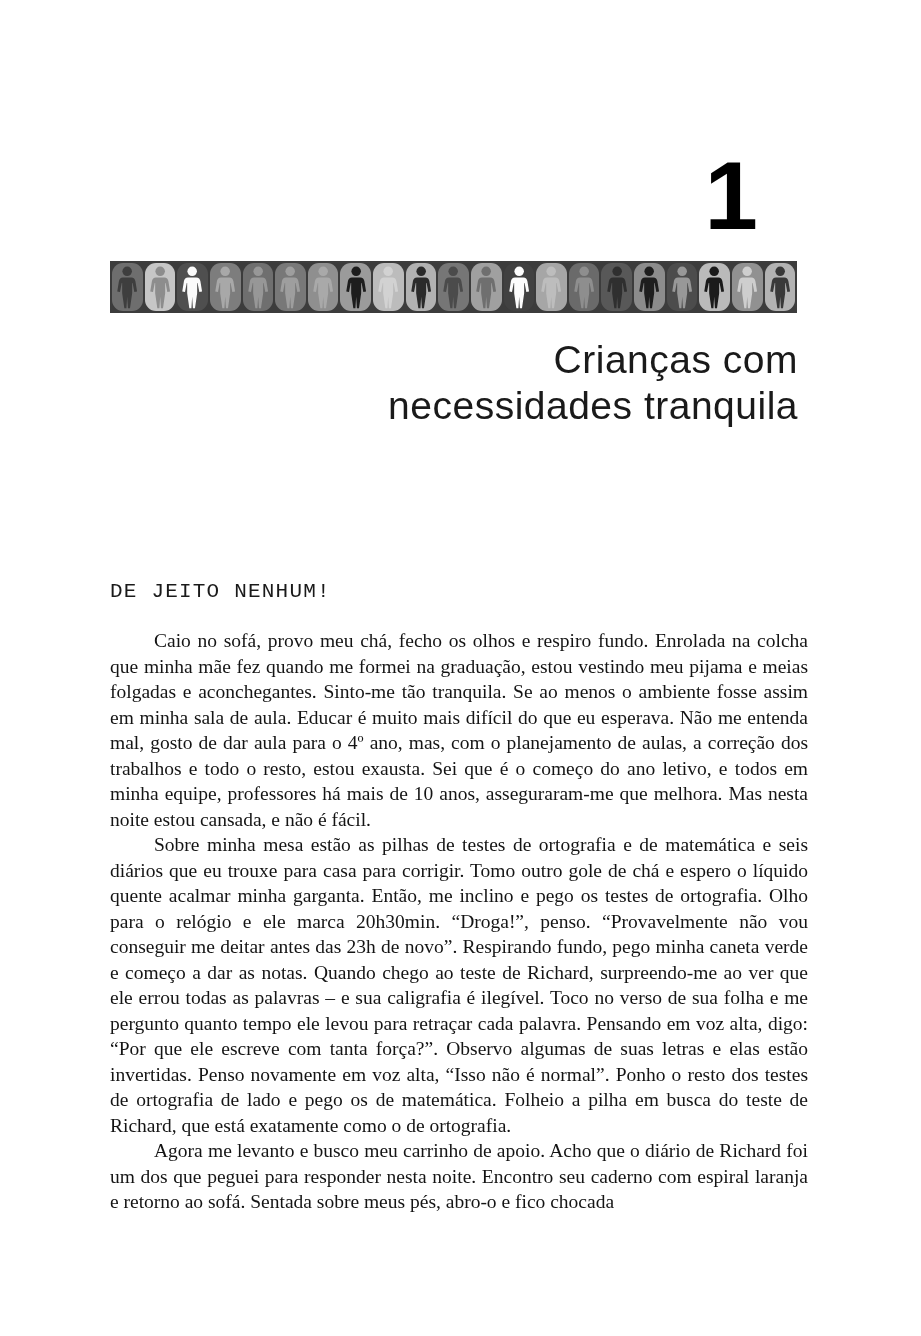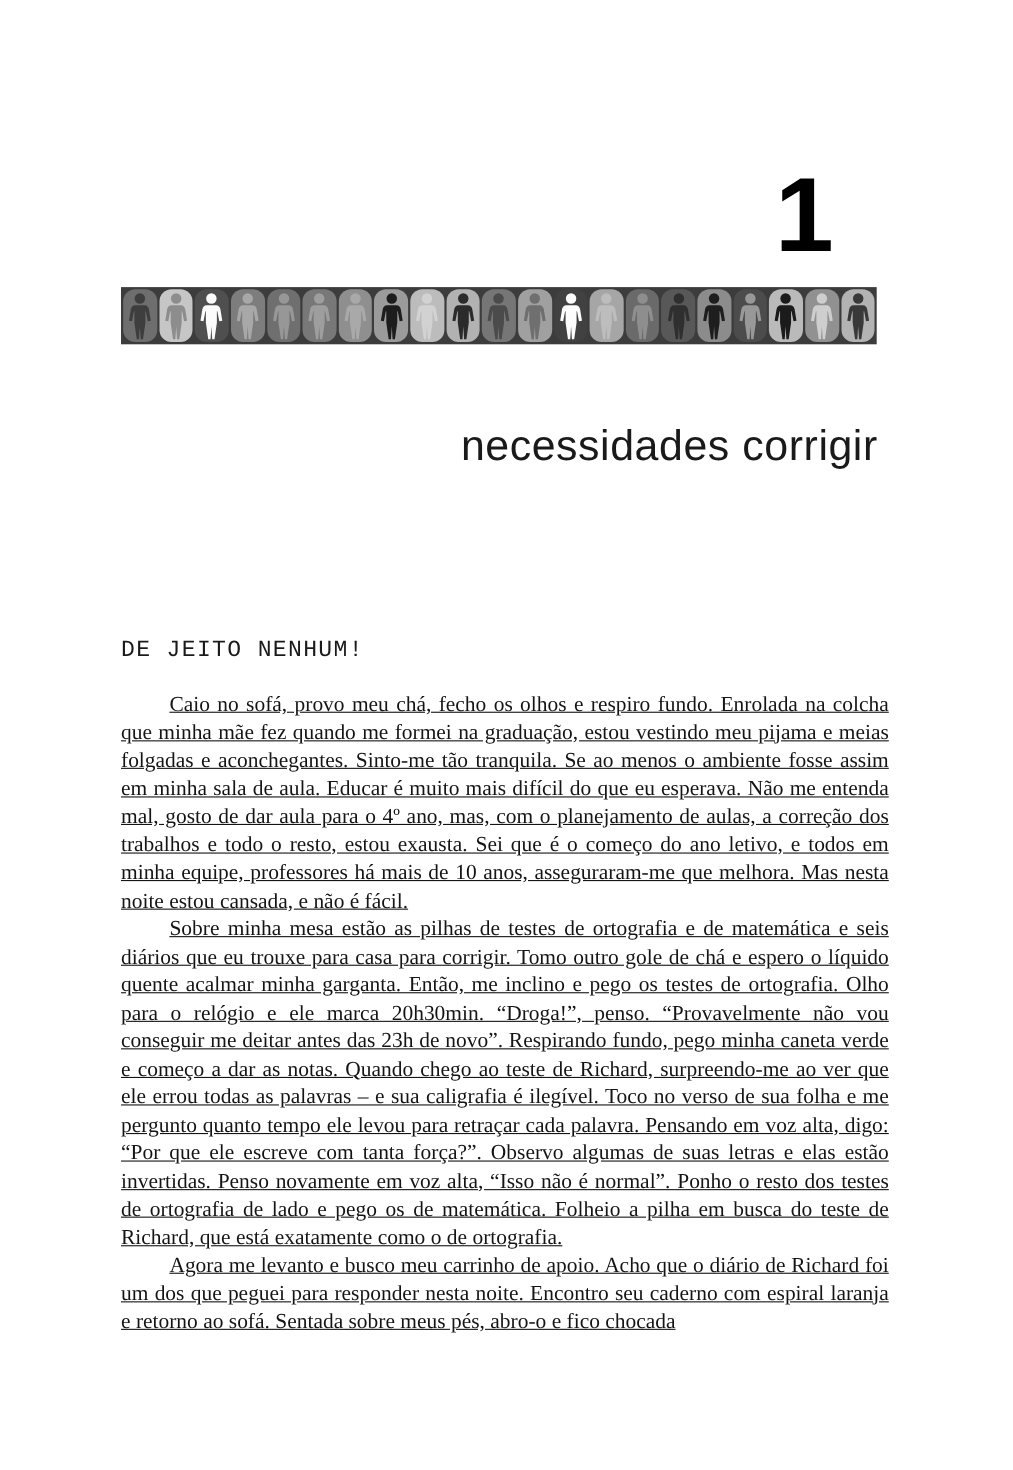--- a/index.html
+++ b/index.html
@@ -83,21 +83,20 @@
   }
   .body-text {
     position: absolute;
     top: 628px;
     left: 110px;
     width: 698px;
     font-size: 19.5px;
     line-height: 25.5px;
     text-align: justify;
     color: #141414;
-    text-decoration: underline;
   }
   .body-text p {
     margin: 0;
     text-indent: 44px;
   }
 </style>
 </head>
 <body>
 
 <div class="page">
@@ -227,22 +226,22 @@
       </div>
       <div class="cell" style="background: rgb(179, 179, 179);">
         <svg viewBox="0 0 34 54" xmlns="http://www.w3.org/2000/svg">
           <circle cx="17" cy="7.6" r="5.7" fill="#393939"></circle>
           <path d="M12 15 H22 C24.8 15 26.4 16.8 26.9 19.6 L28.9 31.8 L25.6 32.5 L23.5 21.5 H23 V34 L20.4 52 H17.9 L17 38 L16.1 52 H13.6 L11 34 V21.5 H10.5 L8.4 32.5 L5.1 31.8 L7.1 19.6 C7.6 16.8 9.2 15 12 15 Z" fill="#393939"></path>
         </svg>
       </div>
     </div>
 
   <h1 class="chapter-title">
-    <br>
-    <span>necessidades corrigir</span>
+    <span>Crianças com</span><br>
+    <span>necessidades tranquila</span>
   </h1>
 
   <h2 class="section-heading">DE JEITO NENHUM!</h2>
 
   <div class="body-text" id="body">
       <p>Caio no sofá, provo meu chá, fecho os olhos e respiro fundo. Enrolada na colcha que minha mãe fez quando me formei na graduação, estou vestindo meu pijama e meias folgadas e aconchegantes. Sinto-me tão tranquila. Se ao menos o ambiente fosse assim em minha sala de aula. Educar é muito mais difícil do que eu esperava. Não me entenda mal, gosto de dar aula para o 4º ano, mas, com o planejamento de aulas, a correção dos trabalhos e todo o resto, estou exausta. Sei que é o começo do ano letivo, e todos em minha equipe, professores há mais de 10 anos, asseguraram-me que melhora. Mas nesta noite estou cansada, e não é fácil.</p>
       <p>Sobre minha mesa estão as pilhas de testes de ortografia e de matemática e seis diários que eu trouxe para casa para corrigir. Tomo outro gole de chá e espero o líquido quente acalmar minha garganta. Então, me inclino e pego os testes de ortografia. Olho para o relógio e ele marca 20h30min. “Droga!”, penso. “Provavelmente não vou conseguir me deitar antes das 23h de novo”. Respirando fundo, pego minha caneta verde e começo a dar as notas. Quando chego ao teste de Richard, surpreendo-me ao ver que ele errou todas as palavras – e sua caligrafia é ilegível. Toco no verso de sua folha e me pergunto quanto tempo ele levou para retraçar cada palavra. Pensando em voz alta, digo: “Por que ele escreve com tanta força?”. Observo algumas de suas letras e elas estão invertidas. Penso novamente em voz alta, “Isso não é normal”. Ponho o resto dos testes de ortografia de lado e pego os de matemática. Folheio a pilha em busca do teste de Richard, que está exatamente como o de ortografia.</p>
       <p>Agora me levanto e busco meu carrinho de apoio. Acho que o diário de Richard foi um dos que peguei para responder nesta noite. Encontro seu caderno com espiral laranja e retorno ao sofá. Sentada sobre meus pés, abro-o e fico chocada</p>
     </div>
 

